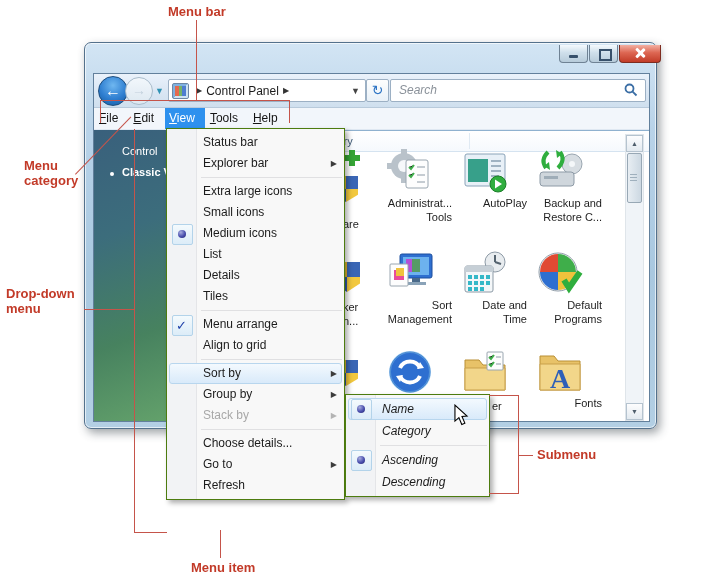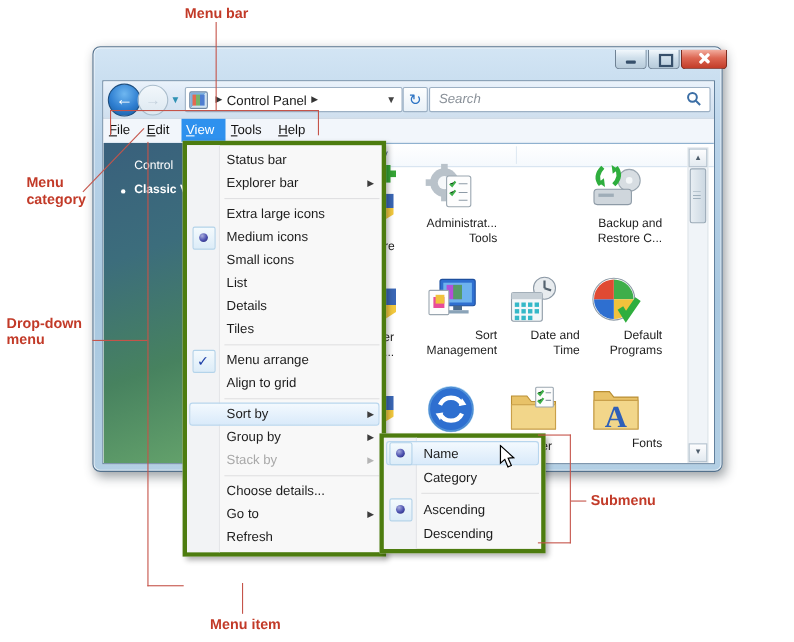--- a/index.html
+++ b/index.html
@@ -83,38 +83,38 @@
   .vscroll{position:absolute;right:5px;top:3px;width:17px;height:285px;background:#f0f4f8;border:1px solid #dfe5ea;}
   .vs-btn{position:absolute;left:0;width:15px;height:15px;background:linear-gradient(180deg,#fdfdfe,#e3eaf0);
     border:1px solid #b5c3cf;font-size:7px;color:#4e5d6b;text-align:center;line-height:15px;}
   .vs-up{top:0;} .vs-dn{bottom:0;}
   .vs-thumb{position:absolute;left:1px;top:18px;width:13px;height:48px;border:1px solid #98a8b5;border-radius:2px;
     background:linear-gradient(90deg,#e8eef3,#ccd8e2);}
   .vs-grip{position:absolute;left:2px;top:20px;width:7px;height:8px;
     background:repeating-linear-gradient(180deg,#9fb0bd 0 1px,transparent 1px 3px);}
 
   
-  .menu{position:absolute;background:#f8f8f8;border:4px solid #4d7c0f;
+  .menu{position:absolute;background:#f8f8f8;border:1px solid #4d7c0f;
     box-shadow:3px 3px 5px rgba(0,0,0,.32);padding:3px 0;}
   .menu .gutter{position:absolute;left:0;top:0;bottom:0;width:29px;background:#f2f3f5;border-right:1px solid #e4e5e8;}
   .mi{position:relative;height:21px;line-height:21px;font-size:12px;color:#1c1c1c;padding-left:36px;}
   .mi.disabled{color:#a8a8a8;}
   .mi .hl{position:absolute;left:2px;right:2px;top:0;bottom:0;border:1px solid #b8d6ee;border-radius:3px;
     background:linear-gradient(180deg,#f3f9fe,#d9eafa);}
   .mi .mi-label{position:relative;z-index:1;}
   .mi .arrow{position:absolute;right:7px;top:0;font-size:8px;color:#3c3c3c;z-index:1;}
   .mi.disabled .arrow{color:#b4b4b4;}
   .ibox{position:absolute;left:5px;top:1px;width:19px;height:19px;border:1px solid #b3d3ea;border-radius:2px;
     background:linear-gradient(180deg,#f4fafd,#dcecf8);z-index:1;}
   .ibox .bullet{position:absolute;left:5px;top:5px;width:8px;height:8px;border-radius:50%;
     background:radial-gradient(circle at 35% 30%,#a8aede,#4a4fae 55%,#23246a);}
   .ibox .check{position:absolute;left:3px;top:-1px;color:#1d3fa8;font-size:13px;font-weight:bold;}
   .msep{height:1px;background:#e0e0e2;margin:3px 2px 3px 34px;}
   #view-menu{left:166px;top:128px;width:177px;z-index:10;}
-  #sort-submenu{left:345px;top:394px;width:143px;z-index:11;}
+  #sort-submenu{left:345px;top:394px;width:143px;z-index:11;font-style:italic;}
   #sort-submenu .mi{height:22px;line-height:22px;}
 
   
   .ann{position:absolute;color:#c23a28;font-size:13px;font-weight:bold;z-index:20;line-height:15px;}
   .rline{position:absolute;background:#c5544a;z-index:19;}
 
   
   #cursor{position:absolute;left:453px;top:404px;z-index:30;}
 </style>
 </head>
@@ -208,20 +208,35 @@
           <path d="M23 27l2 2 3-4"></path>
         </g>
       <g stroke="#8d9aa6">
           <line x1="31" y1="19" x2="39" y2="19"></line>
           <line x1="31" y1="27" x2="39" y2="27"></line>
           <line x1="31" y1="34" x2="39" y2="34"></line>
         </g>
     </svg>
     <div>Administrat...</div>
     <div>Tools</div>
+  </div>
+  <div class="tile" style="left:443px;top:148px">
+    <svg width="48" height="48" viewBox="0 0 48 48">
+      <rect x="4" y="6" width="40" height="32" rx="2" fill="#e8f0f7" stroke="#8aa3b8"></rect>
+      <rect x="7" y="11" width="20" height="23" fill="#37a08a"></rect>
+      <g stroke="#9fb2c2" stroke-width="2">
+          <line x1="30" y1="13" x2="40" y2="13"></line>
+          <line x1="30" y1="18" x2="40" y2="18"></line>
+          <line x1="30" y1="23" x2="40" y2="23"></line>
+          <line x1="30" y1="28" x2="38" y2="28"></line>
+        </g>
+      <circle cx="37" cy="36" r="8" fill="#2fae3e" stroke="#1d7f2a"></circle>
+      <path d="M34 31.5l7 4.5-7 4.5z" fill="#fff"></path>
+    </svg>
+    <div>AutoPlay</div>
   </div>
   <div class="tile" style="left:518px;top:148px">
     <svg width="48" height="48" viewBox="0 0 48 48">
       <circle cx="36" cy="16" r="10" fill="#d7dde2" stroke="#9aa6b0"></circle>
         <circle cx="36" cy="16" r="3" fill="#f4f7f9"></circle>
       <rect x="4" y="24" width="34" height="14" rx="3" fill="#cfd6dc" stroke="#8d9aa6"></rect>
       <rect x="8" y="28" width="14" height="3" fill="#9fadb8"></rect>
       <path d="M12 4 q-8 8 -2 16" fill="none" stroke="#2fae3e" stroke-width="4"></path>
       <path d="M8 18l6 4-1-8z" fill="#2fae3e"></path>
       <path d="M22 20 q8-8 2-16" fill="none" stroke="#2fae3e" stroke-width="4"></path>
@@ -325,24 +340,24 @@
   <span class="frag" style="left:343px;top:301px">ker</span>
   <span class="frag" style="left:343px;top:315px">n...</span>
   <span class="frag" style="left:492px;top:400px">er</span>
 
   <div class="menu" id="view-menu">
     <div class="gutter"></div>
     <div class="mi"><span class="mi-label">Status bar</span></div>
     <div class="mi"><span class="mi-label">Explorer bar</span><span class="arrow">▶</span></div>
     <div class="msep"></div>
     <div class="mi"><span class="mi-label">Extra large icons</span></div>
+    <div class="mi"><span class="mi-label">Small icons</span></div>
     <div class="mi"><span class="ibox">
           <span class="bullet"></span>
         </span><span class="mi-label">Medium icons</span></div>
-    <div class="mi"><span class="mi-label">Small icons</span></div>
     <div class="mi"><span class="mi-label">List</span></div>
     <div class="mi"><span class="mi-label">Details</span></div>
     <div class="mi"><span class="mi-label">Tiles</span></div>
     <div class="msep"></div>
     <div class="mi"><span class="ibox">
           <span class="check">✓</span>
         </span><span class="mi-label">Menu arrange</span></div>
     <div class="mi"><span class="mi-label">Align to grid</span></div>
     <div class="msep"></div>
     <div class="mi"><span class="hl"></span><span class="mi-label">Sort by</span><span class="arrow">▶</span></div>

